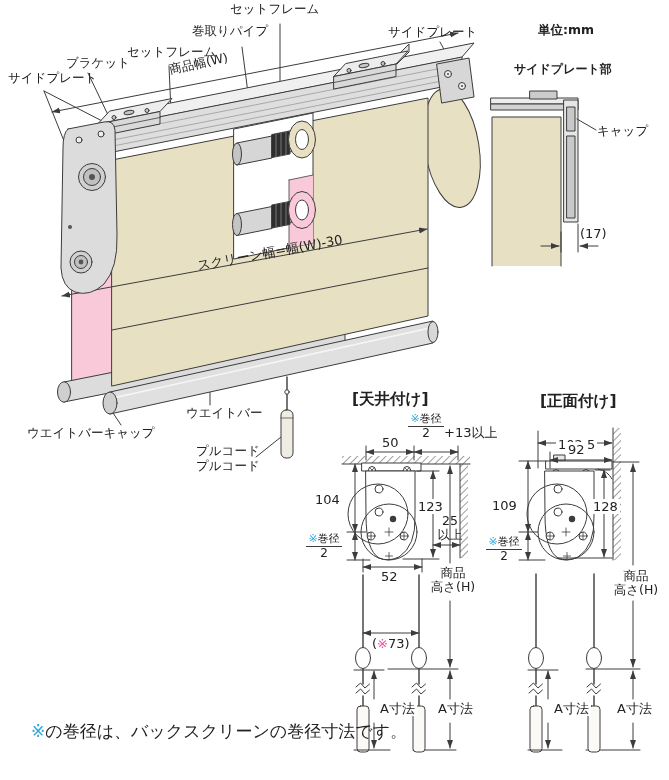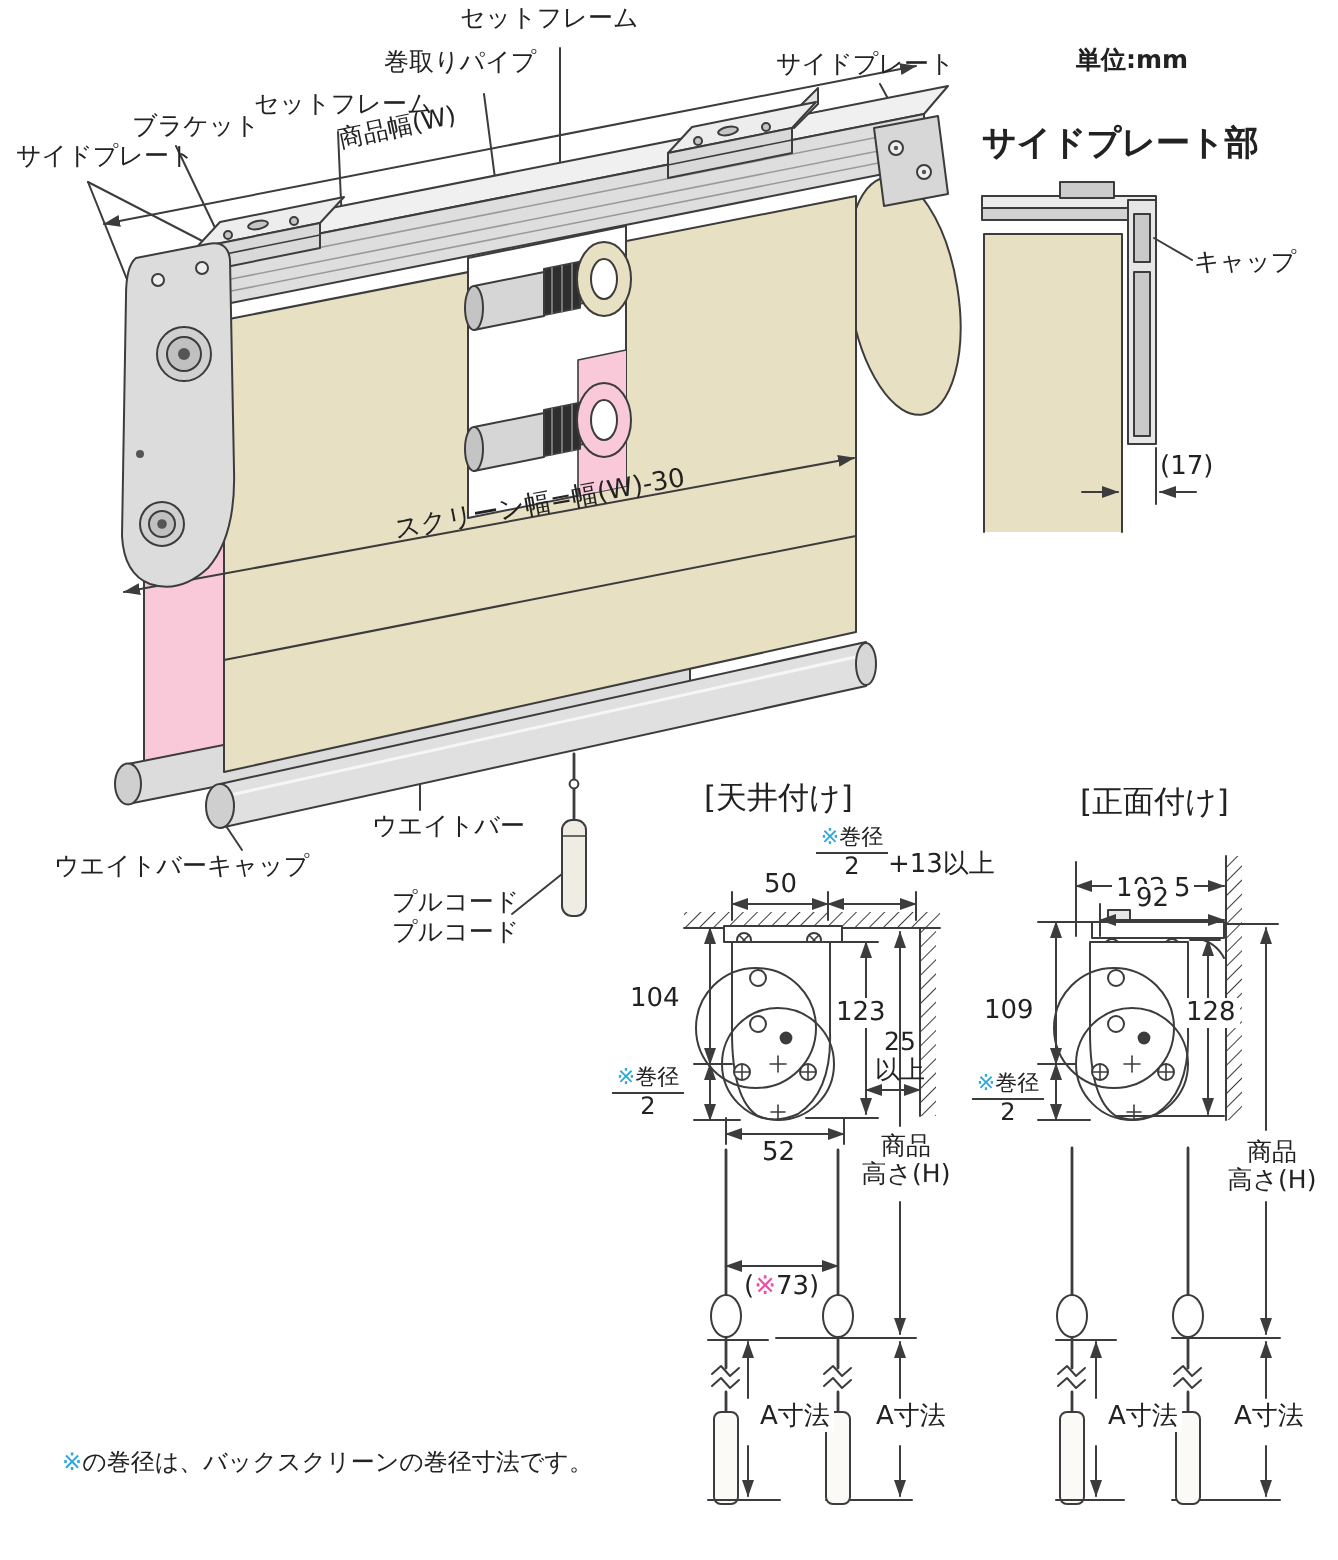--- a/index.html
+++ b/index.html
@@ -1,31 +1,31 @@
 <!DOCTYPE html>
 <html><head>
 <meta charset="utf-8">
 <style>
   html,body{margin:0;padding:0;background:#fff}
   .canvas{position:relative;width:669px;height:780px;background:#fff;overflow:hidden;
     font-family:"DejaVu Sans","Liberation Sans",sans-serif;color:#222}
   svg{position:absolute;left:0;top:0}
   .lbl{position:absolute;font-size:12.5px;line-height:1.18;white-space:nowrap;color:#222}
   .b{font-weight:600}
-  .ttl{font-size:15.5px;font-weight:400}
+  .ttl{font-size:15.5px;font-weight:700}
   .num{font-size:13px}
   .bgw{background:#fff;padding:0 2px}
   .rot{transform-origin:0 0}
   .frac{position:absolute;text-align:center;line-height:1.05;white-space:nowrap}
   .frac .fnum{display:block;font-size:11px;border-bottom:1.2px solid #3c3c3c;padding:0 2px 1px}
   .frac .fden{display:block;font-size:12px}
   .stack{position:absolute;text-align:center;font-size:12.5px;line-height:1.12;white-space:nowrap}
   .mkb{color:#2ea7dc}
   .mkm{color:#ee4da3}
-  .fn{position:absolute;font-size:12px;line-height:17.5px;white-space:nowrap}
+  .fn{position:absolute;font-size:17px;line-height:17.5px;white-space:nowrap}
   .fn .ind{padding-left:12px}
 </style>
 </head>
 <body>
 
 <div class="canvas">
 
 <svg width="669" height="780" viewBox="0 0 669 780">
   <defs>
     <marker id="arr" markerWidth="9" markerHeight="8" refX="8" refY="4" orient="auto-start-reverse" markerUnits="userSpaceOnUse">
@@ -303,21 +303,21 @@
   <div class="lbl" style="left:8px;top:71px">サイドプレート</div>
   <div class="lbl" style="left:388px;top:25px">サイドプレート</div>
   <div class="lbl rot" style="left:196px;top:258px;transform:rotate(-10.2deg);font-size:13px">スクリーン幅=幅(W)-30</div>
   <div class="lbl" style="left:186px;top:406px">ウエイトバー</div>
   <div class="lbl" style="left:27px;top:426px">ウエイトバーキャップ</div>
   <div class="lbl" style="left:196px;top:444px">
     <span style="display:block">プルコード</span>
     <span style="display:block">プルコード</span>
   </div>
 
-  <div class="lbl b" style="left:491px;top:62px;font-size:17px">サイドプレート部</div>
+  <div class="lbl b" style="left:514px;top:62px;font-size:12px">サイドプレート部</div>
   <div class="lbl" style="left:597px;top:124px">キャップ</div>
   <div class="lbl num" style="left:580px;top:226px">(17)</div>
 
   <div class="lbl ttl" style="left:352px;top:390px">[天井付け]</div>
   <div class="frac" style="left:408px;top:413px;width:36px">
     <span class="fnum"><span class="mkb">※</span><span>巻径</span></span>
     <span class="fden">2</span>
   </div>
   <div class="lbl num" style="left:444px;top:425px">+13以上</div>
   <div class="lbl num" style="left:382px;top:435px">50</div>

